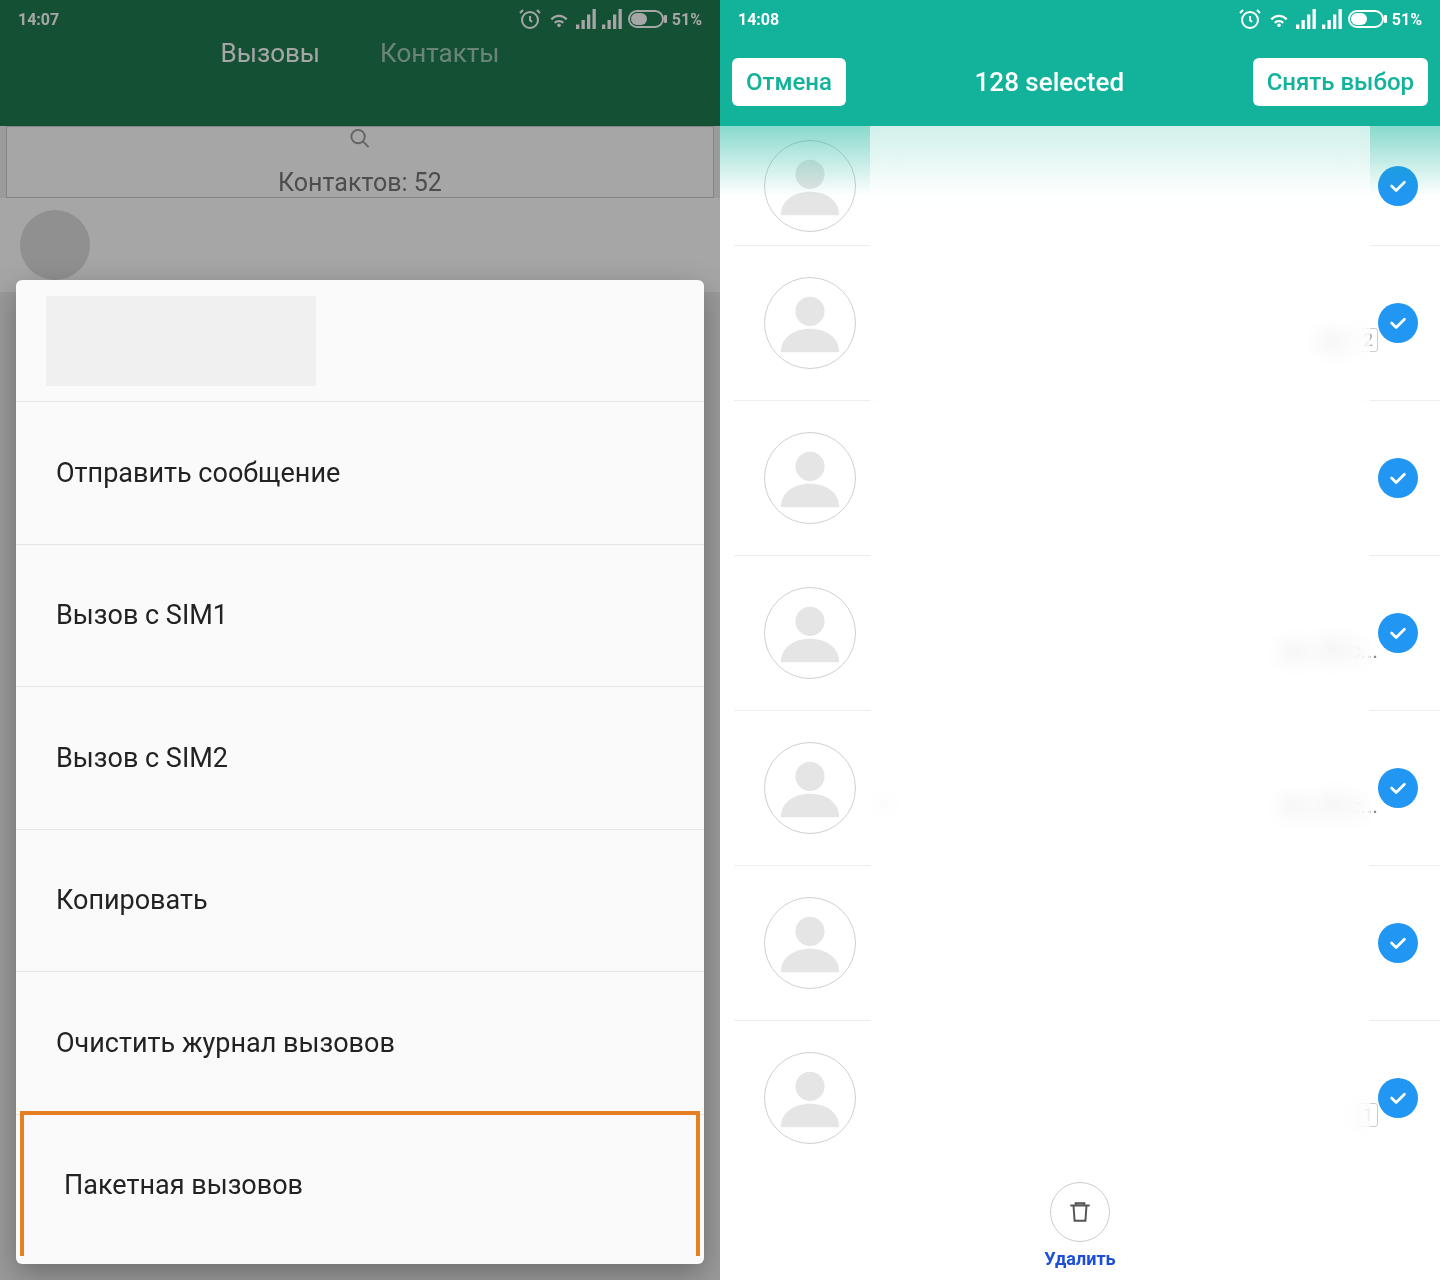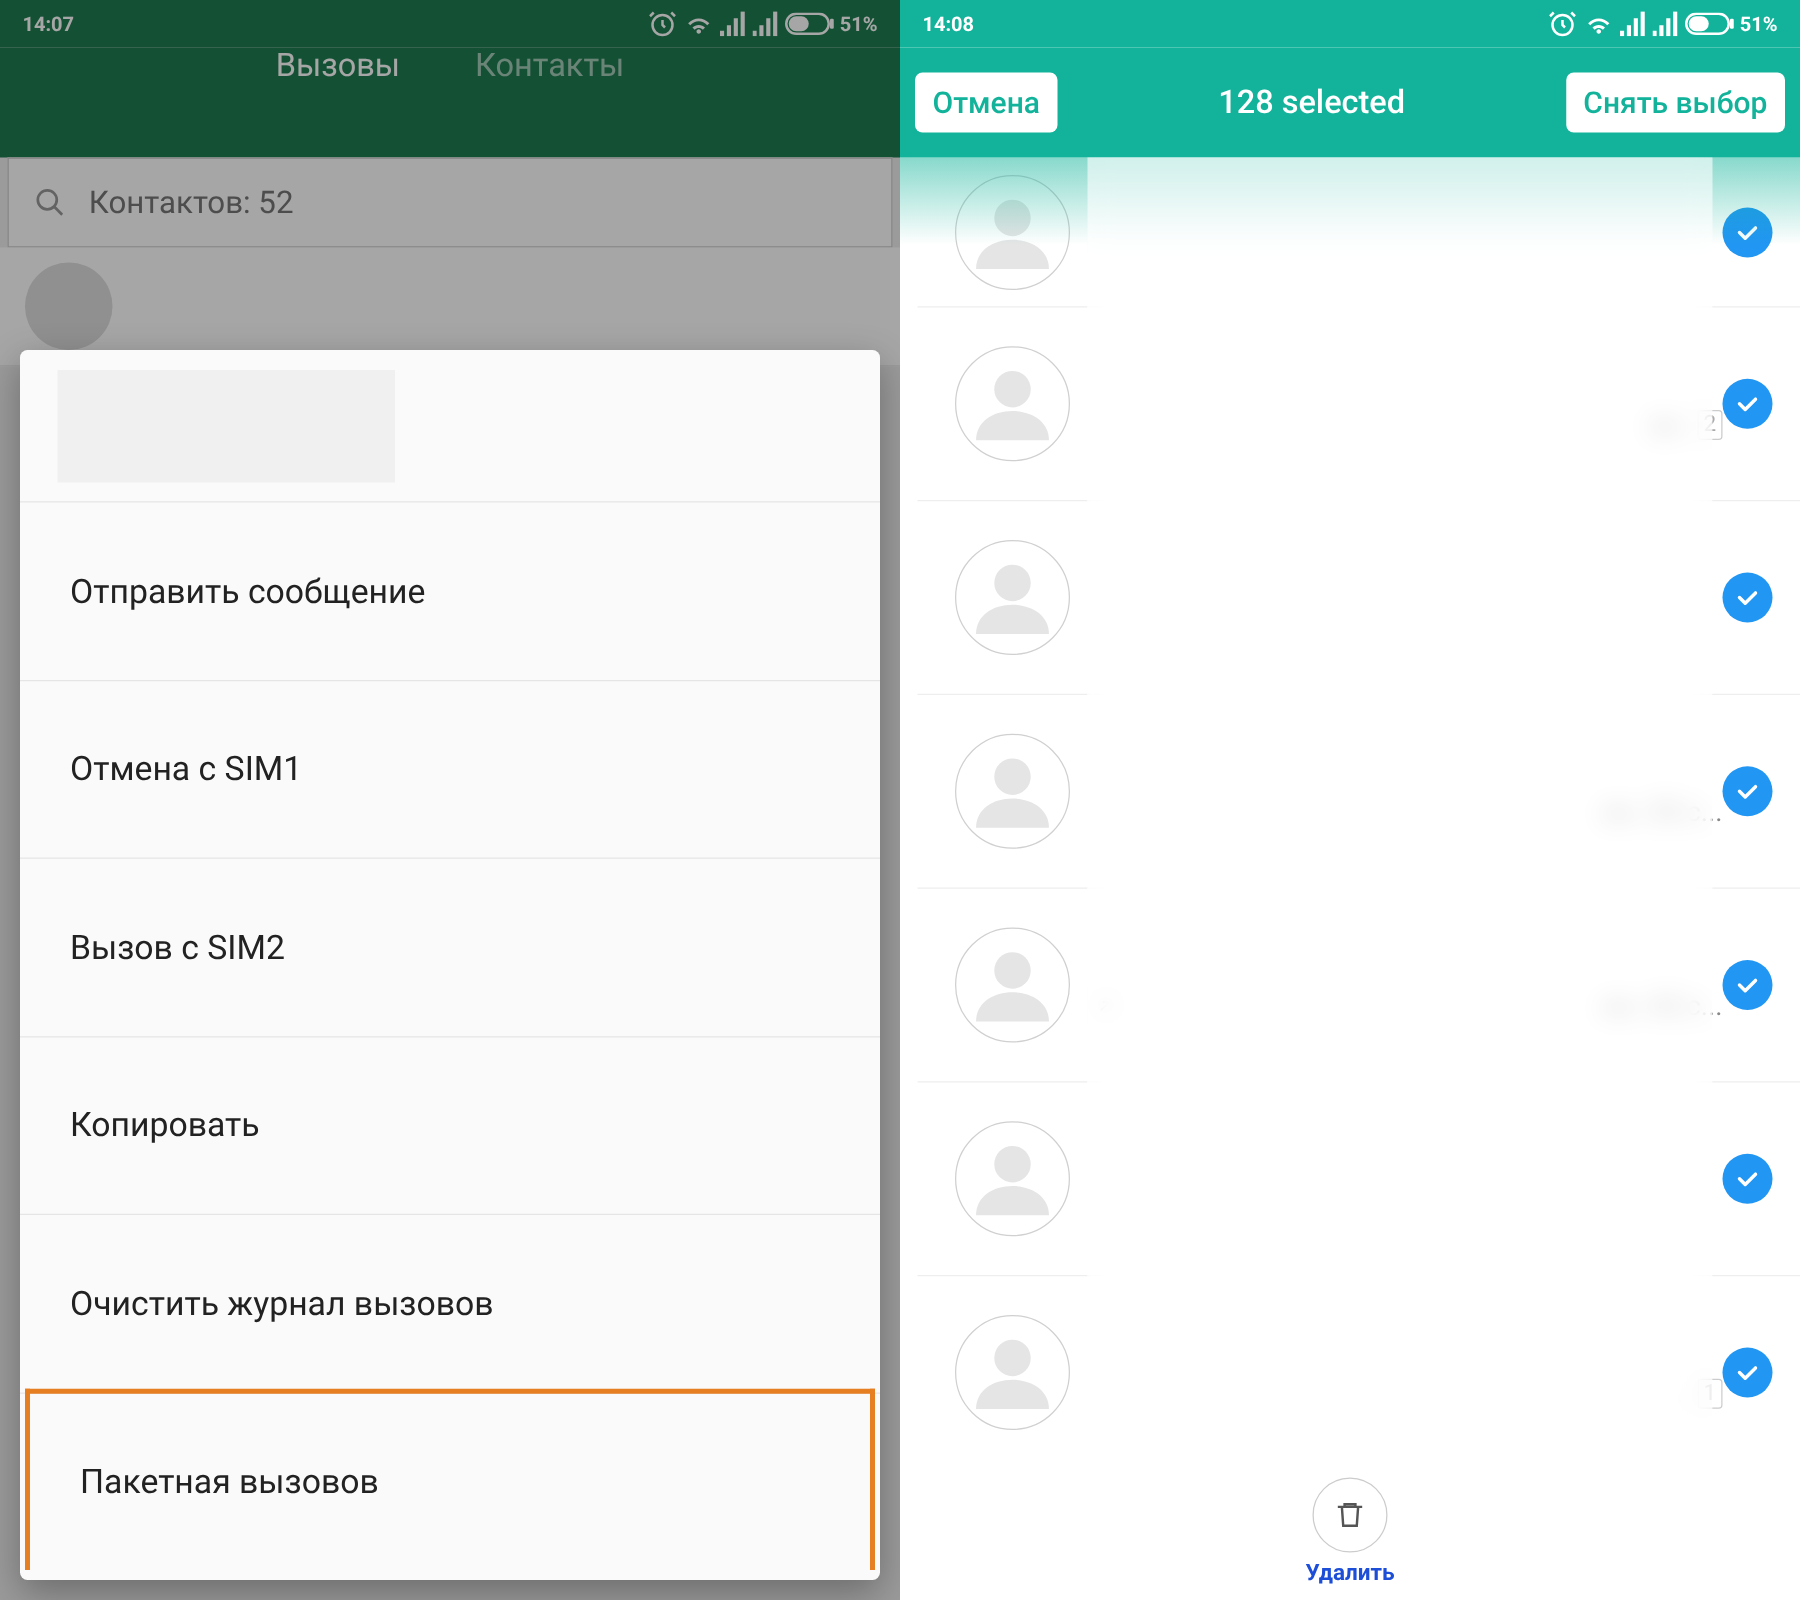--- a/index.html
+++ b/index.html
@@ -11,21 +11,21 @@
   .status-right { display: flex; align-items: center; gap: 4px; }
   .status-right svg { display: block; }
 
   
   .left .status-bar { background: #1F7D50; }
   .tabbar { height: 88px; background: #1F7D50; display: flex; align-items: flex-start; justify-content: center; gap: 60px; }
   .tabbar span { font-size: 26px; color: rgba(255,255,255,0.6); }
   .tabbar span.active { color: #fff; }
   .left .overlay { position: absolute; inset: 0; background: rgba(0,0,0,0.35); z-index: 1; }
   .left-bg { position: absolute; top: 126px; left:0; right:0; }
-  .searchbar { margin: 0 6px; height: 72px; background: #fff; border: 1px solid #ccc; display:flex; align-items:center; padding: 0 20px; gap: 18px; }
+  .searchbar { margin: 0 6px; height: 72px; background: #fff; border: 1px solid #ccc; display:flex; align-items:center; padding: 0 20px; gap: 18px; flex-direction: column; }
   .searchbar span { font-size: 25px; color: #777; }
   .contact-peek { height: 95px; background:#fff; display:flex; align-items:center; padding: 0 20px; gap: 20px; border-bottom:1px solid #eee; }
   .avatar-pk { width:70px; height:70px; border-radius:50%; background:#ddd; }
 
   .sheet { position: absolute; left: 16px; right: 16px; bottom: 16px; top: 280px; background: #fafafa; border-radius: 6px; z-index: 2; box-shadow: 0 10px 30px rgba(0,0,0,0.3); display:flex; flex-direction:column; }
   .sheet-header { height: 122px; border-bottom: 1px solid #e5e5e5; display:flex; align-items:center; padding: 0 30px; }
   .sheet-header .redact { width: 270px; height: 90px; background: #f0f0f0; }
   .sheet-item { flex:1; display:flex; align-items:center; padding: 0 40px; border-bottom:1px solid #e5e5e5; font-size:27px; color:#222; }
   .sheet-item:last-child { border-bottom:none; }
   .highlight { border: 4px solid #e67e22; margin: -4px 4px 8px 4px; }
@@ -98,21 +98,21 @@
     </div>
   </div>
 
   <div class="overlay"></div>
 
   <div class="sheet">
     <div class="sheet-header">
       <div class="redact"></div>
     </div>
     <div class="sheet-item">Отправить сообщение</div>
-    <div class="sheet-item">Отмена с SIM1</div>
+    <div class="sheet-item">Вызов с SIM1</div>
     <div class="sheet-item">Вызов с SIM2</div>
     <div class="sheet-item">Копировать</div>
     <div class="sheet-item">Очистить журнал вызовов</div>
     <div class="sheet-item highlight">Пакетная вызовов</div>
   </div>
 </div>
 
 <div class="phone right">
   <div class="status-bar">
     <span>14:08</span>

